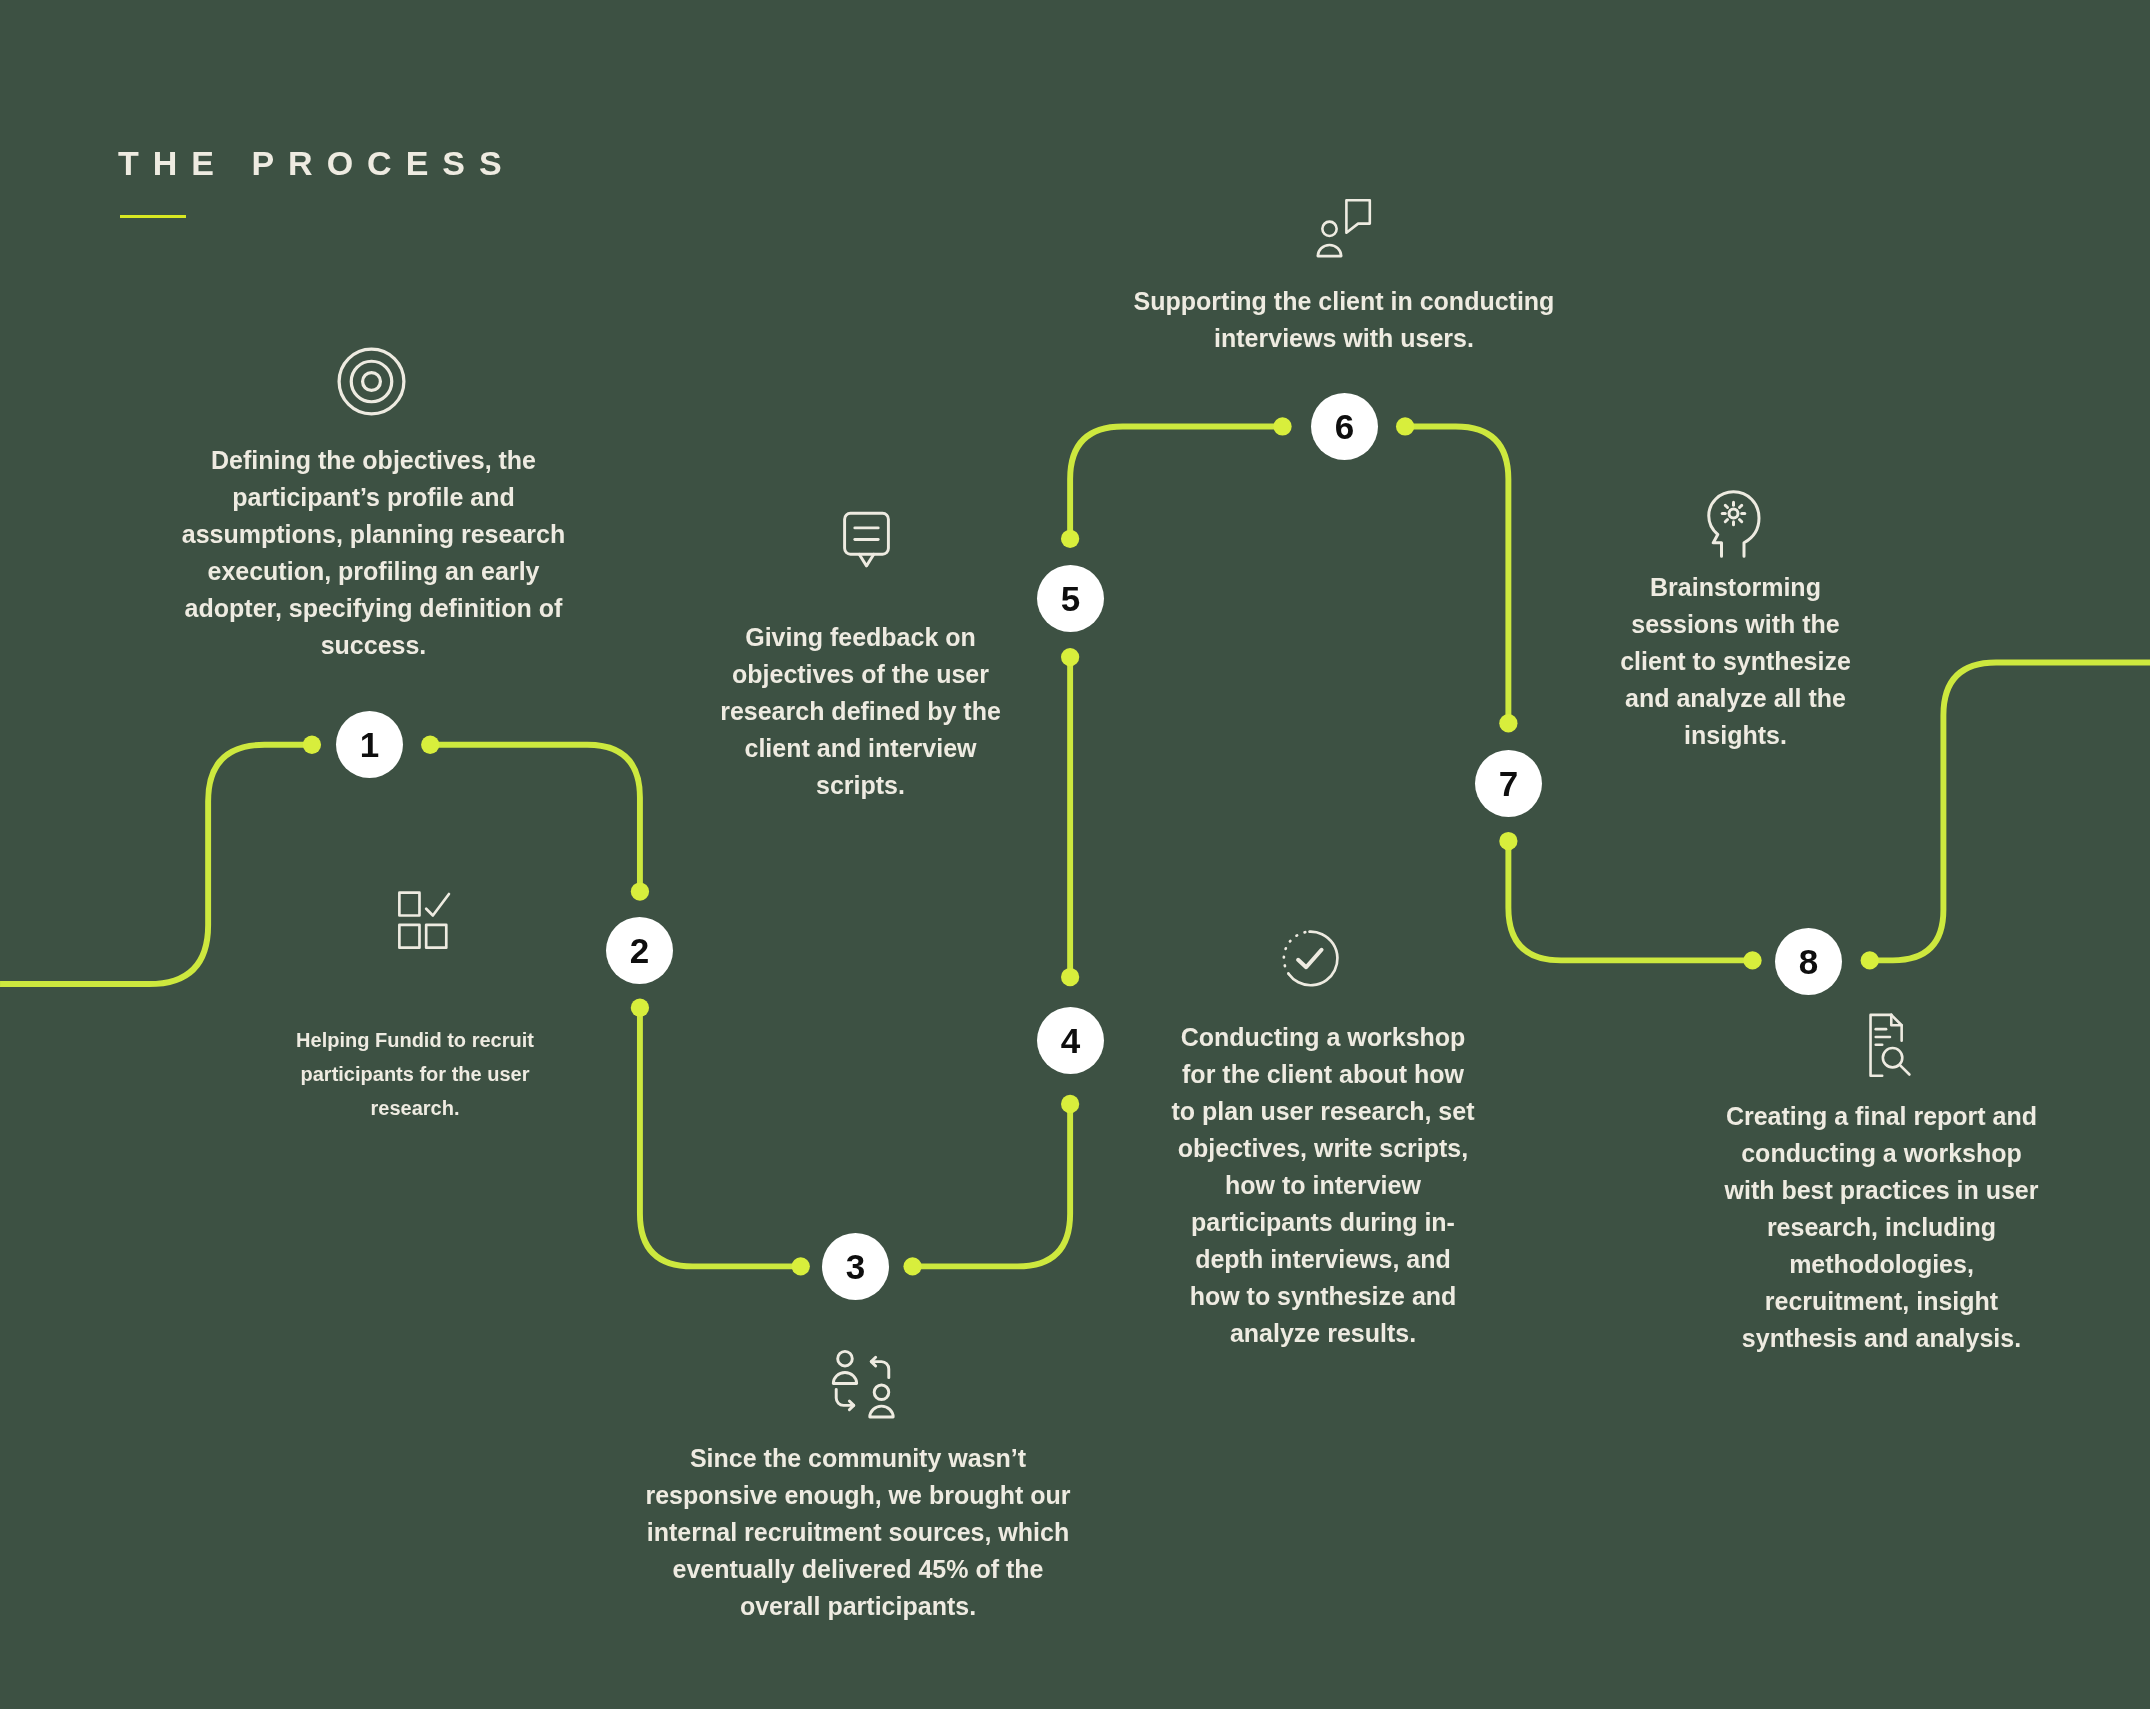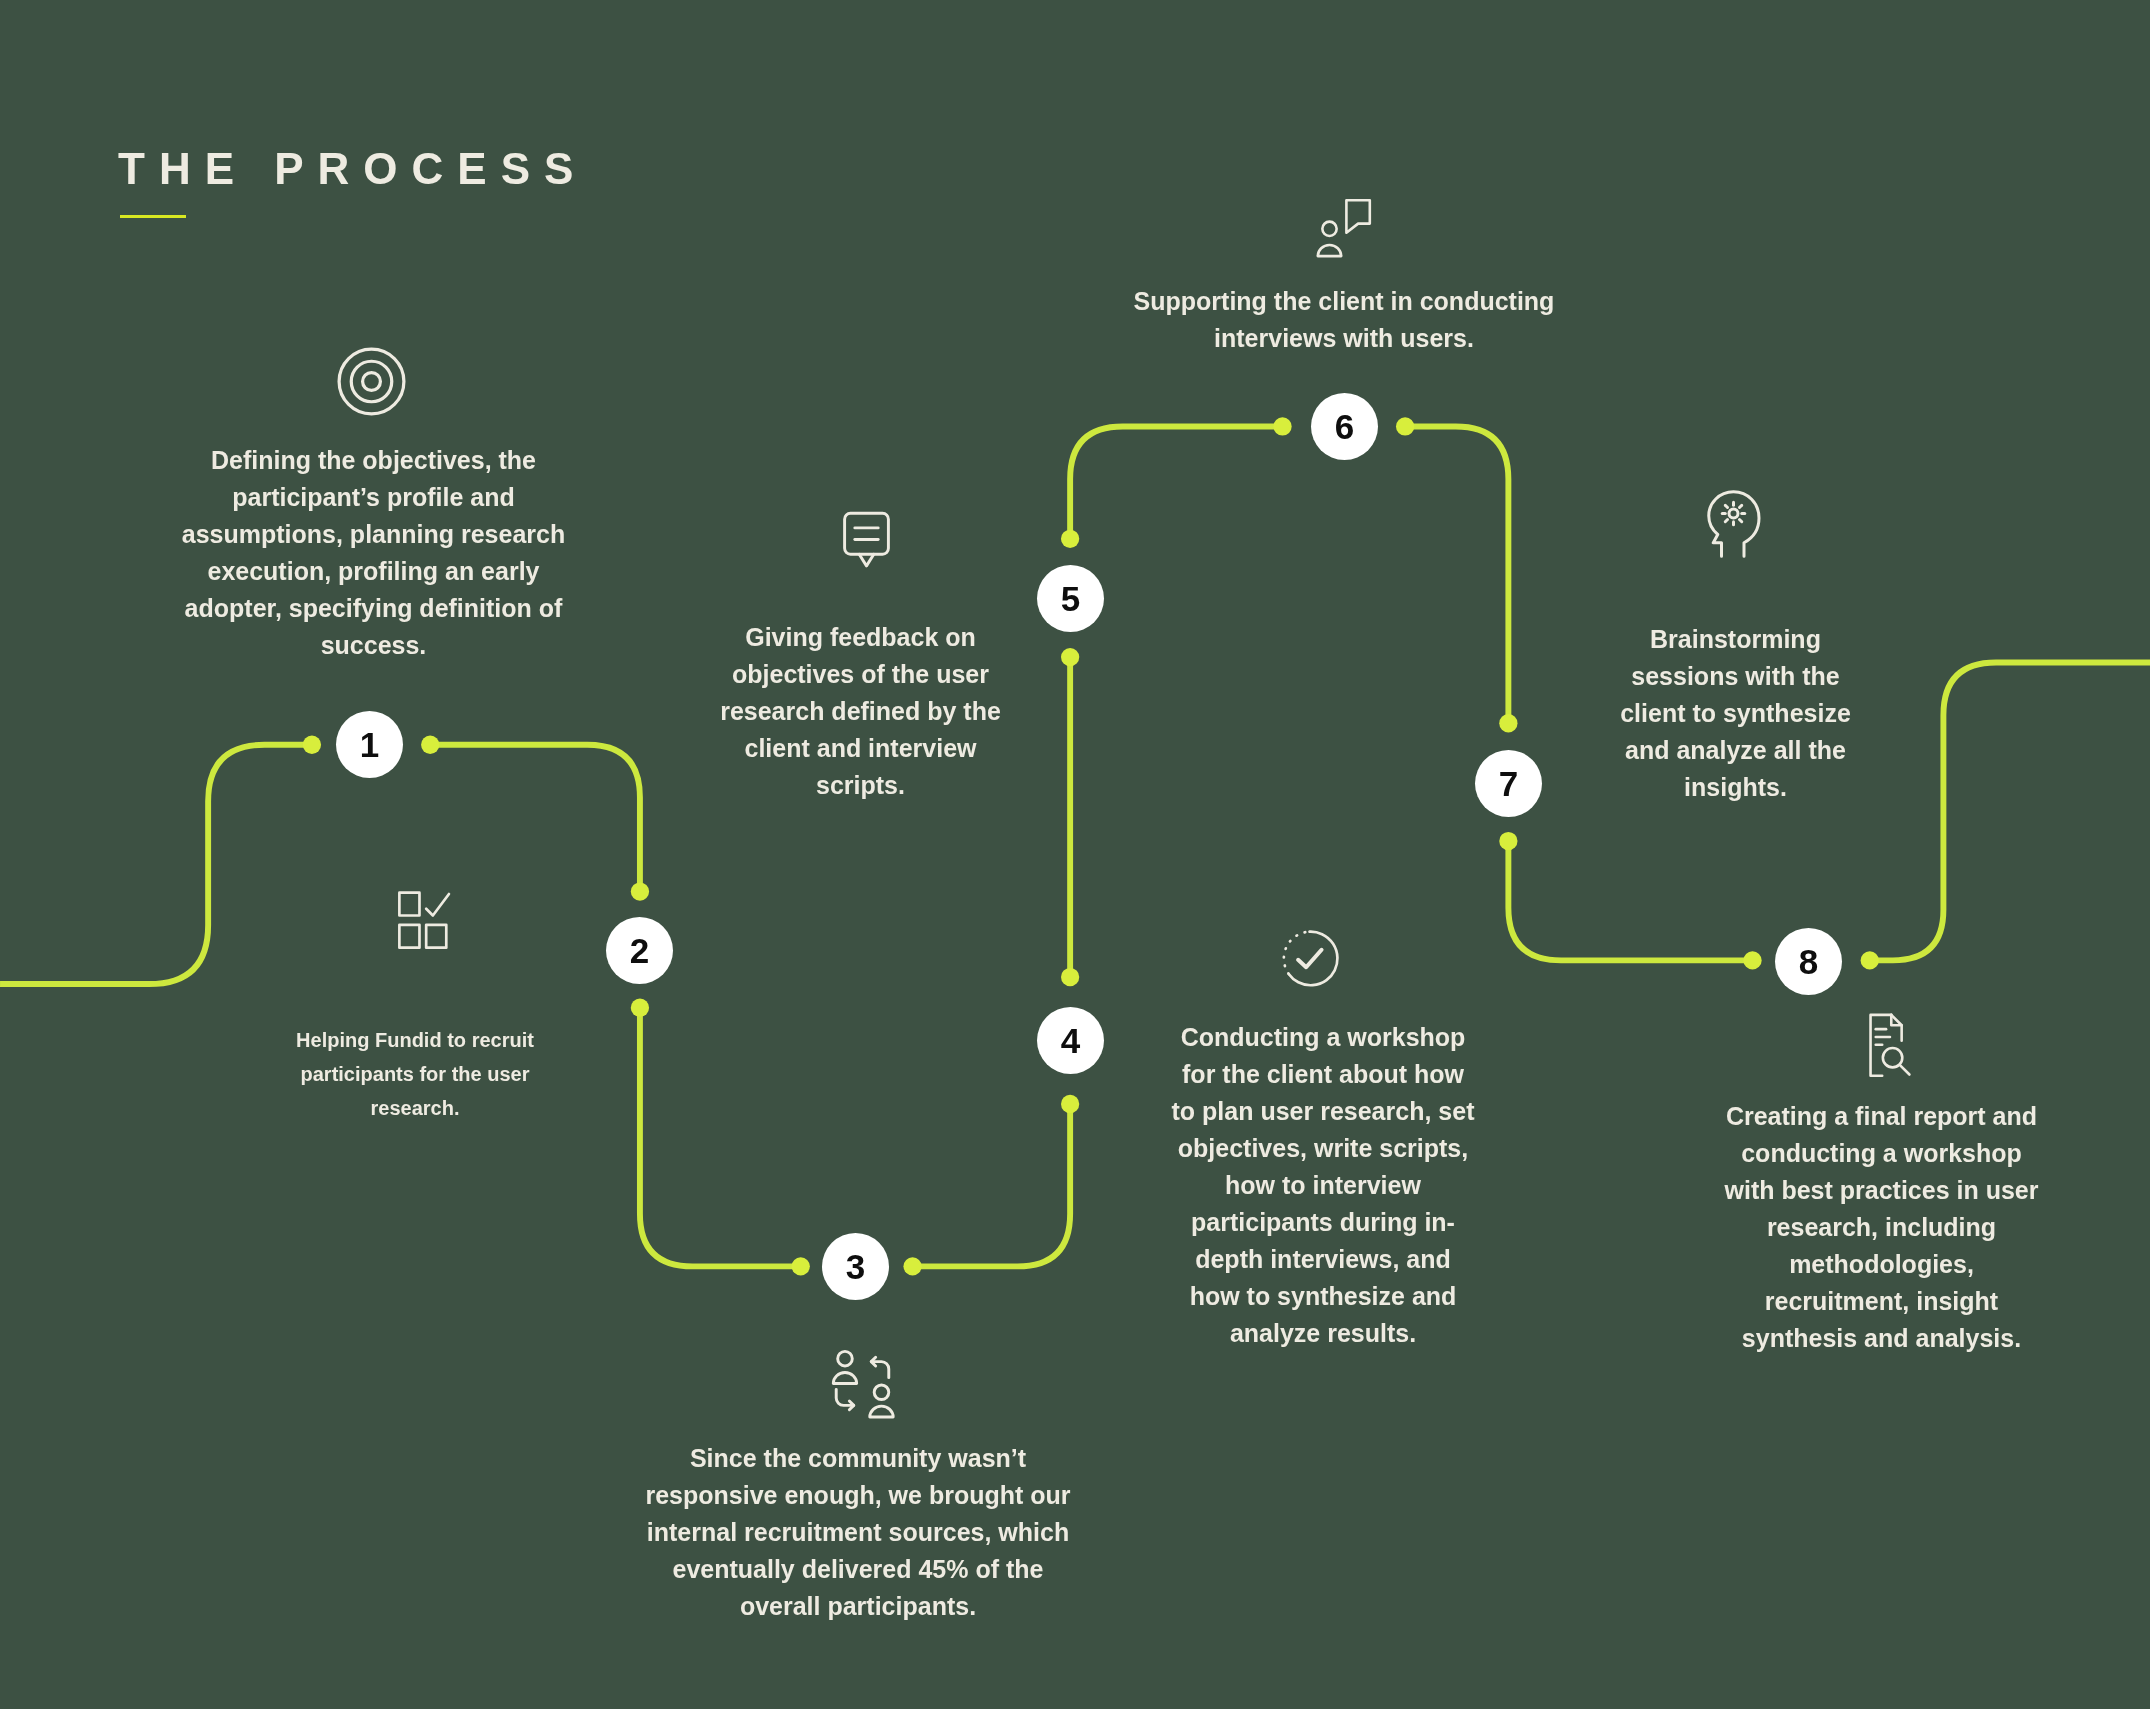--- a/index.html
+++ b/index.html
@@ -14,21 +14,21 @@
   body{
     width:2151px;height:1710px;
     background:var(--bg);
     font-family:"Liberation Sans", sans-serif;
     overflow:hidden;
   }
   .canvas{position:relative;width:2151px;height:1710px;}
   .title{
     position:absolute;left:118px;top:144px;
     color:var(--cream);
-    font-size:44px;font-weight:700;letter-spacing:14px;
+    font-size:34px;font-weight:700;letter-spacing:14px;
     white-space:nowrap;
     text-align:center;
   }
   .title-underline{
     position:absolute;left:120px;top:215px;
     width:66px;height:2.7px;background:var(--underline);
   }
   .path-svg{position:absolute;left:0;top:0;}
   .path-svg path{fill:none;stroke:var(--line);stroke-width:11;}
   .path-svg circle{fill:var(--dot);stroke:none;}
@@ -183,21 +183,21 @@
       <line x1="50" y1="44" x2="50" y2="40"></line>
       <line x1="50" y1="66" x2="50" y2="70"></line>
       <line x1="39" y1="55" x2="35" y2="55"></line>
       <line x1="61" y1="55" x2="65" y2="55"></line>
       <line x1="42" y1="47" x2="39" y2="44"></line>
       <line x1="58" y1="47" x2="61" y2="44"></line>
       <line x1="42" y1="63" x2="39" y2="66"></line>
       <line x1="58" y1="63" x2="61" y2="66"></line>
     </svg>
   </div>
-  <div class="step-text" style="left:1601px;top:621px;width:269px">Brainstorming sessions with the client to synthesize and analyze all the insights.</div>
+  <div class="step-text" style="left:1601px;top:569px;width:269px">Brainstorming sessions with the client to synthesize and analyze all the insights.</div>
 
   <div class="icon" style="left:1851px;top:1011px;width:65px;height:70px">
     <svg viewBox="0 0 100 108">
       <path d="M62,6 H30 V100 H48"></path>
       <path d="M62,6 L78,22 V46"></path>
       <path d="M62,6 V22 H78"></path>
       <line x1="38" y1="28" x2="54" y2="28"></line>
       <line x1="38" y1="40" x2="60" y2="40"></line>
       <line x1="38" y1="52" x2="48" y2="52"></line>
       <circle cx="64" cy="72" r="15"></circle>

